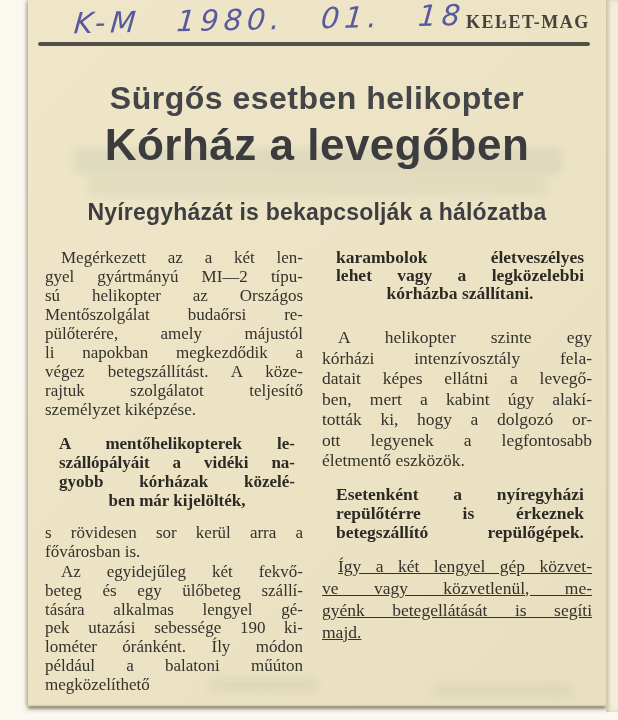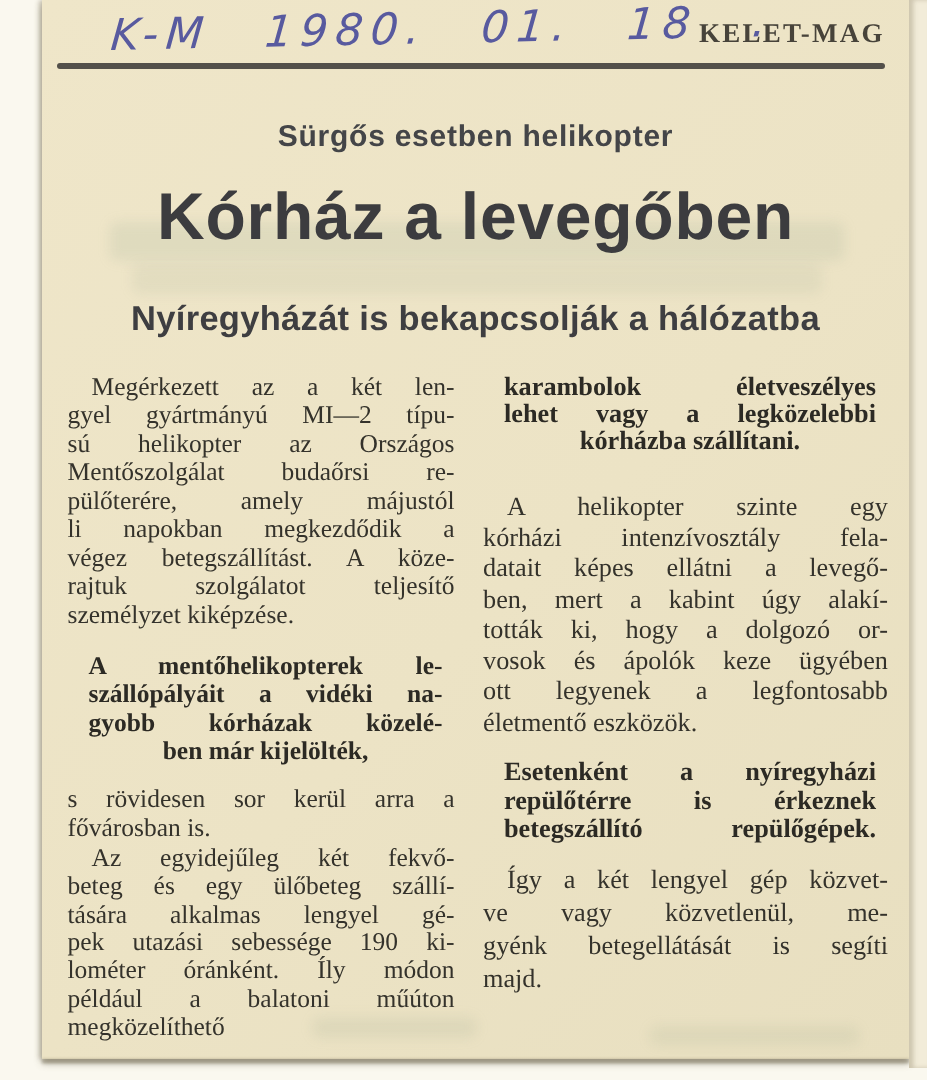--- a/index.html
+++ b/index.html
@@ -62,21 +62,21 @@
   #masthead-rule {
     position: absolute;
     left: 10px; top: 42px; width: 552px; height: 4px;
     background: #53504a;
     border-radius: 2px;
   }
 
   
   .center-head { position: absolute; left: 0; width: 578px; text-align: center;
                  font-family: "Liberation Sans", sans-serif; font-weight: 700; }
-  #kicker   { top: 80px;  font-size: 20px; color: #444548; letter-spacing: 0.5px; }
+  #kicker   { top: 80px;  font-size: 32px; color: #444548; letter-spacing: 0.5px; }
   #headline { top: 120px; font-size: 44px; color: #3c3c3f; letter-spacing: 0.5px; }
   #subhead  { top: 199px; font-size: 23px; color: #3e3e41; letter-spacing: 0.2px; }
 
   
   .col {
     position: absolute; top: 248px;
     color: #34322b;
     font-family: "Liberation Serif", serif;
   }
   #col-left  { left: 17px;  width: 258px; font-size: 17px;   }
@@ -96,21 +96,21 @@
   .para.bold { font-weight: 700; padding: 0 8px 0 14px; color: #2c2a24; }
 
   
   #col-left  .para:nth-child(1) { line-height: 19px;   margin-bottom: 15px; }
   #col-left  .para:nth-child(2) { line-height: 19px;   margin-bottom: 13px; }
   #col-left  .para:nth-child(3) { line-height: 19px;   margin-bottom: 2px;  }
   #col-left  .para:nth-child(4) { line-height: 18.8px; }
   #col-right .para:nth-child(1) { line-height: 18px;   margin-bottom: 25px; }
   #col-right .para:nth-child(2) { line-height: 20.5px; margin-bottom: 14px; }
   #col-right .para:nth-child(3) { line-height: 19px;   margin-bottom: 13px; }
-  #col-right .para:nth-child(4) { line-height: 22px; }
+  #col-right .para:nth-child(4) { line-height: 22px; text-decoration: underline; }
 
   
   #clipping::after {
     content: "";
     position: absolute;
     left: 0; bottom: -3px; width: 100%; height: 3px;
     background: rgba(110,100,75,0.4);
     filter: blur(1px);
   }
 </style>
@@ -171,21 +171,20 @@
           <div class="line">karambolok életveszélyes</div>
           <div class="line">lehet vagy a legközelebbi</div>
           <div class="line last-center">kórházba szállítani.</div>
         </div>
         <div class="para">
           <div class="line indent">A helikopter szinte egy</div>
           <div class="line">kórházi intenzívosztály fela-</div>
           <div class="line">datait képes ellátni a levegő-</div>
           <div class="line">ben, mert a kabint úgy alakí-</div>
           <div class="line">tották ki, hogy a dolgozó or-</div>
-          <div class="line">vosok és ápolók keze ügyében</div>
           <div class="line">ott legyenek a legfontosabb</div>
           <div class="line last-left">életmentő eszközök.</div>
         </div>
         <div class="para bold">
           <div class="line">Esetenként a nyíregyházi</div>
           <div class="line">repülőtérre is érkeznek</div>
           <div class="line last-justify">betegszállító repülőgépek.</div>
         </div>
         <div class="para">
           <div class="line indent">Így a két lengyel gép közvet-</div>

